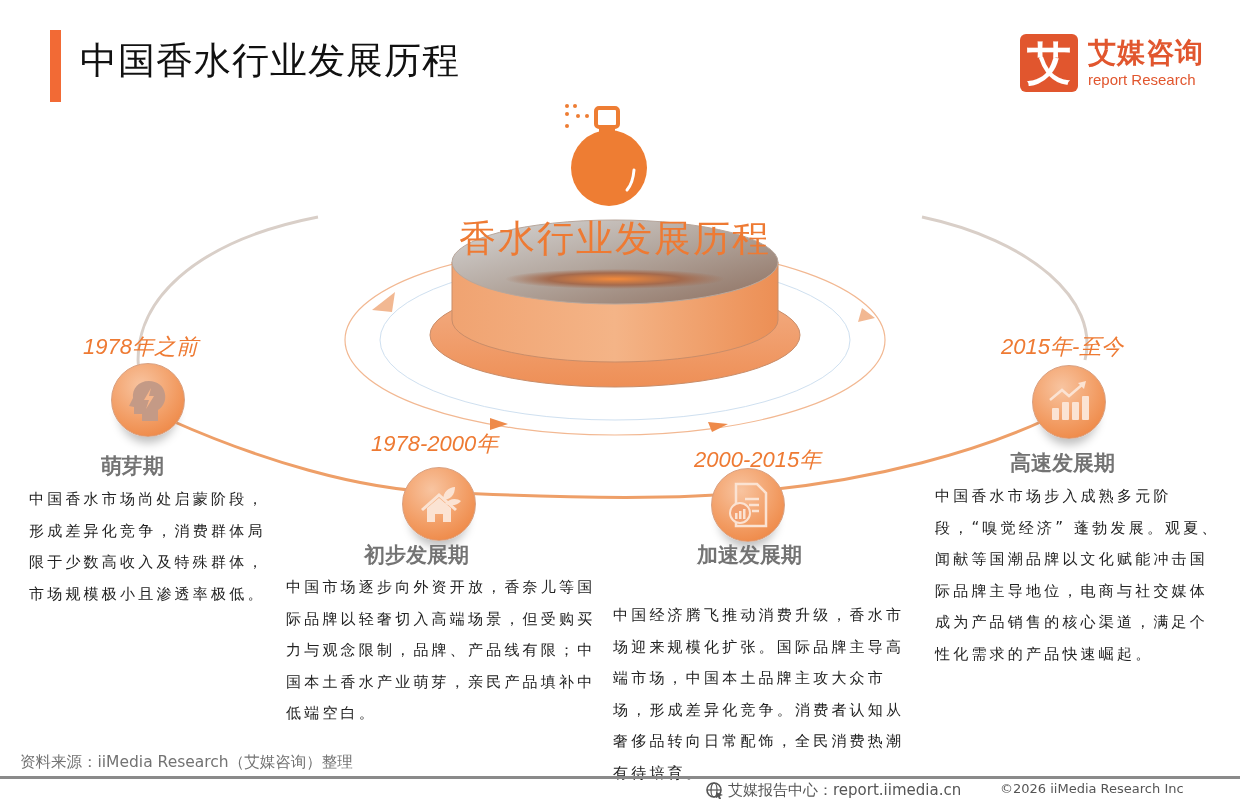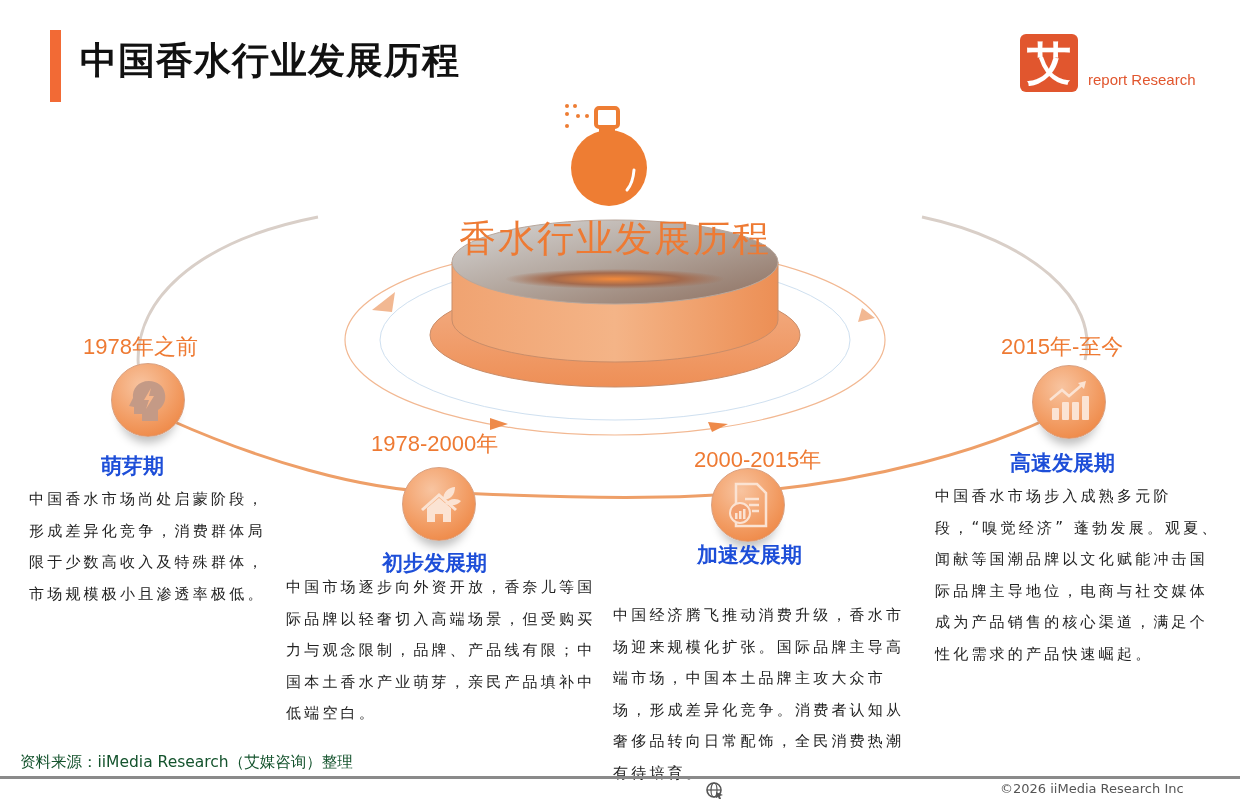--- a/index.html
+++ b/index.html
@@ -1,51 +1,52 @@
 <!DOCTYPE html>
 <html><head>
 <meta charset="utf-8">
 <style>
   * { margin: 0; padding: 0; box-sizing: border-box; }
   html, body { width: 1240px; height: 806px; background: #ffffff; overflow: hidden; }
   body { position: relative; font-family: "DejaVu Sans", "Liberation Sans", sans-serif; color: #222; }
 
   .title-bar { position: absolute; left: 50px; top: 30px; width: 11px; height: 72px; background: #f26a35; }
-  .page-title { position: absolute; left: 80px; top: 36px; font-size: 37px; color: #111; letter-spacing: 1px; font-weight: 700; }
+  .page-title { position: absolute; left: 80px; top: 36px; font-size: 37px; color: #111; letter-spacing: 1px; font-weight: 400; }
 
   .logo { position: absolute; left: 1020px; top: 34px; width: 200px; height: 58px; }
   .logo-box { position: absolute; left: 0; top: 0; width: 58px; height: 58px; background: #e1562e; border-radius: 6px; color: #fff; font-size: 44px; line-height: 58px; text-align: center; font-weight: bold; }
   .logo-cn { position: absolute; left: 68px; top: 0; font-size: 28px; color: #e1562e; font-weight: bold; letter-spacing: 1px; white-space: nowrap; }
   .logo-en { position: absolute; left: 68px; top: 37px; font-size: 15px; color: #e1562e; white-space: nowrap; font-family: "Liberation Sans", sans-serif; }
 
   .diagram-svg { position: absolute; left: 0; top: 0; }
 
   .center-title { position: absolute; left: 440px; top: 214px; width: 350px; text-align: center; font-size: 37px; color: #ee7a33; letter-spacing: 2px; white-space: nowrap; }
-  .stage-date { position: absolute; font-size: 22px; color: #ee7a33; white-space: nowrap; font-family: "Liberation Sans", sans-serif; }
+  .stage-date { position: absolute; font-size: 22px; color: #ee7a33; white-space: nowrap; font-family: "Liberation Sans", sans-serif; font-style: italic; }
   .stage-node { position: absolute; width: 74px; height: 74px; border-radius: 50%;
     background: radial-gradient(circle at 40% 30%, #f8c4a0 0%, #f29c63 55%, #ec7c35 100%);
     border: 1px solid #d9a080; box-shadow: 0 14px 10px -8px rgba(0,0,0,0.25); }
   .stage-node svg { position: absolute; left: 0; top: 0; }
-  .stage-name { position: absolute; font-size: 21px; color: #1d4ed8; font-weight: bold; white-space: nowrap; }
+  .stage-name { position: absolute; font-size: 21px; color: #737373; font-weight: bold; white-space: nowrap; }
   .stage-desc { position: absolute; font-size: 15px; color: #222; line-height: 31.5px; letter-spacing: 3.2px; }
 
-  .source { position: absolute; left: 20px; top: 752px; font-size: 15.5px; color: #14532d; white-space: nowrap; }
+  .source { position: absolute; left: 20px; top: 752px; font-size: 15.5px; color: #737373; white-space: nowrap; }
   .footer-line { position: absolute; left: 0; top: 776px; width: 1240px; height: 3px; background: #8a8a8a; }
   .footer-left { position: absolute; left: 706px; top: 781px; font-size: 15px; color: #555; white-space: nowrap; }
   .footer-left .globe { display: inline-block; vertical-align: middle; margin-right: 4px; }
   .footer-right { position: absolute; left: 1000px; top: 781px; font-size: 13px; color: #555; white-space: nowrap; }
 </style>
 </head>
 <body>
 
 <div class="title-bar"></div>
 <div class="page-title">中国香水行业发展历程</div>
 
 <div class="logo">
   <div class="logo-box">艾</div>
+  <div class="logo-cn">艾媒咨询</div>
   <div class="logo-en">report Research</div>
 </div>
 
 <svg class="diagram-svg" width="1240" height="806" viewBox="0 0 1240 806">
   <defs>
     <linearGradient id="podSide" x1="0" y1="0" x2="1" y2="0">
       <stop offset="0" stop-color="#f0a371"></stop>
       <stop offset="0.5" stop-color="#f4b487"></stop>
       <stop offset="1" stop-color="#ec8f55"></stop>
     </linearGradient>
@@ -116,21 +117,21 @@
 
 <div class="stage-date" style="left:371px; top:429px;">1978-2000年</div>
 <div class="stage-node" style="left:402px; top:467px;">
   <svg width="74" height="74" viewBox="0 0 74 74">
     <path d="M 19 42 L 36 27 L 53 42" fill="none" stroke="#fbe3d3" stroke-width="3"></path>
     <path d="M 24 40 L 24 54 L 32 54 L 32 46 L 40 46 L 40 54 L 48 54 L 48 40 L 36 30 Z" fill="#fbe3d3"></path>
     <path d="M 40 32 C 40 24 46 19 52 19 C 52 27 47 32 40 32 Z" fill="#fbe3d3"></path>
     <path d="M 42 36 C 46 30 54 30 58 33 C 54 38 48 38 42 36 Z" fill="#fbe3d3"></path>
   </svg>
 </div>
-<div class="stage-name" style="left:382px; top:541px;margin-top:8px;">初步发展期</div>
+<div class="stage-name" style="left:364px; top:541px;">初步发展期</div>
 <div class="stage-desc" style="left:286px; top:572px; width:310px;">中国市场逐步向外资开放，香奈儿等国际品牌以轻奢切入高端场景，但受购买力与观念限制，品牌、产品线有限；中国本土香水产业萌芽，亲民产品填补中低端空白。</div>
 
 <div class="stage-date" style="left:694px; top:433px;margin-top:12px;">2000-2015年</div>
 <div class="stage-node" style="left:711px; top:468px;">
   <svg width="74" height="74" viewBox="0 0 74 74">
     <path d="M 24 15 L 45 15 L 54 24 L 54 57 L 24 57 Z" fill="none" stroke="#fbe3d3" stroke-width="2.5"></path>
     <line x1="33" y1="30" x2="47" y2="30" stroke="#fbe3d3" stroke-width="2.5"></line>
     <line x1="37" y1="36" x2="47" y2="36" stroke="#fbe3d3" stroke-width="2.5"></line>
     <line x1="40" y1="42" x2="47" y2="42" stroke="#fbe3d3" stroke-width="2.5"></line>
     <circle cx="28" cy="44" r="10" fill="#f2a070" stroke="#fbe3d3" stroke-width="2"></circle>
@@ -157,15 +158,15 @@
 <div class="stage-desc" style="left:935px; top:481px; width:290px;">中国香水市场步入成熟多元阶段，“嗅觉经济” 蓬勃发展。观夏、闻献等国潮品牌以文化赋能冲击国际品牌主导地位，电商与社交媒体成为产品销售的核心渠道，满足个性化需求的产品快速崛起。</div>
 
 <div class="source">资料来源：iiMedia Research（艾媒咨询）整理</div>
 <div class="footer-line"></div>
 <div class="footer-left">
   <svg class="globe" width="18" height="18" viewBox="0 0 18 18">
     <circle cx="8" cy="8" r="7" fill="none" stroke="#555" stroke-width="1.6"></circle>
     <ellipse cx="8" cy="8" rx="3" ry="7" fill="none" stroke="#555" stroke-width="1.2"></ellipse>
     <line x1="1" y1="8" x2="15" y2="8" stroke="#555" stroke-width="1.2"></line>
     <path d="M 10 10 L 17 13 L 14 14 L 15 17 L 13 17 L 12 15 L 10 16 Z" fill="#555"></path>
-  </svg>
+  </svg><span>艾媒报告中心：report.iimedia.cn</span>
 </div>
 <div class="footer-right">©2026  iiMedia Research Inc</div>
 
 </body></html>

